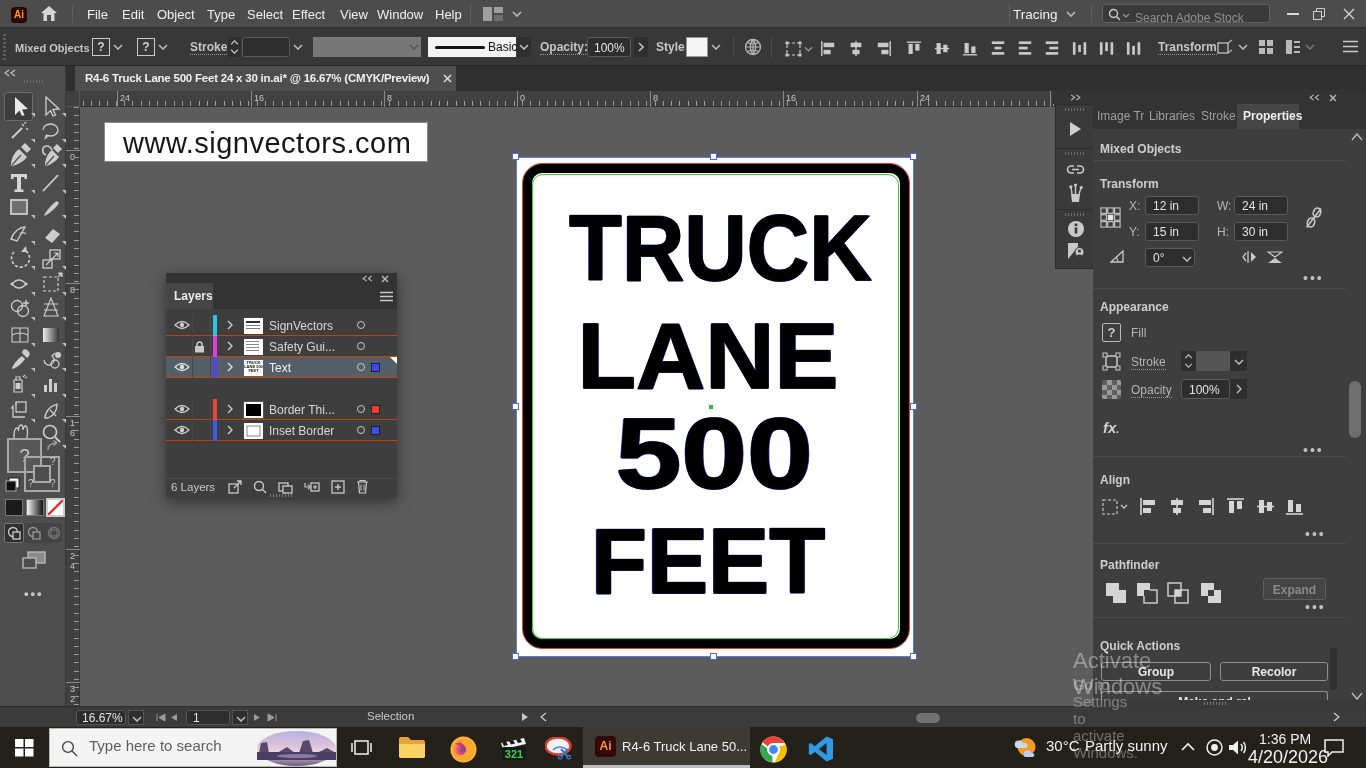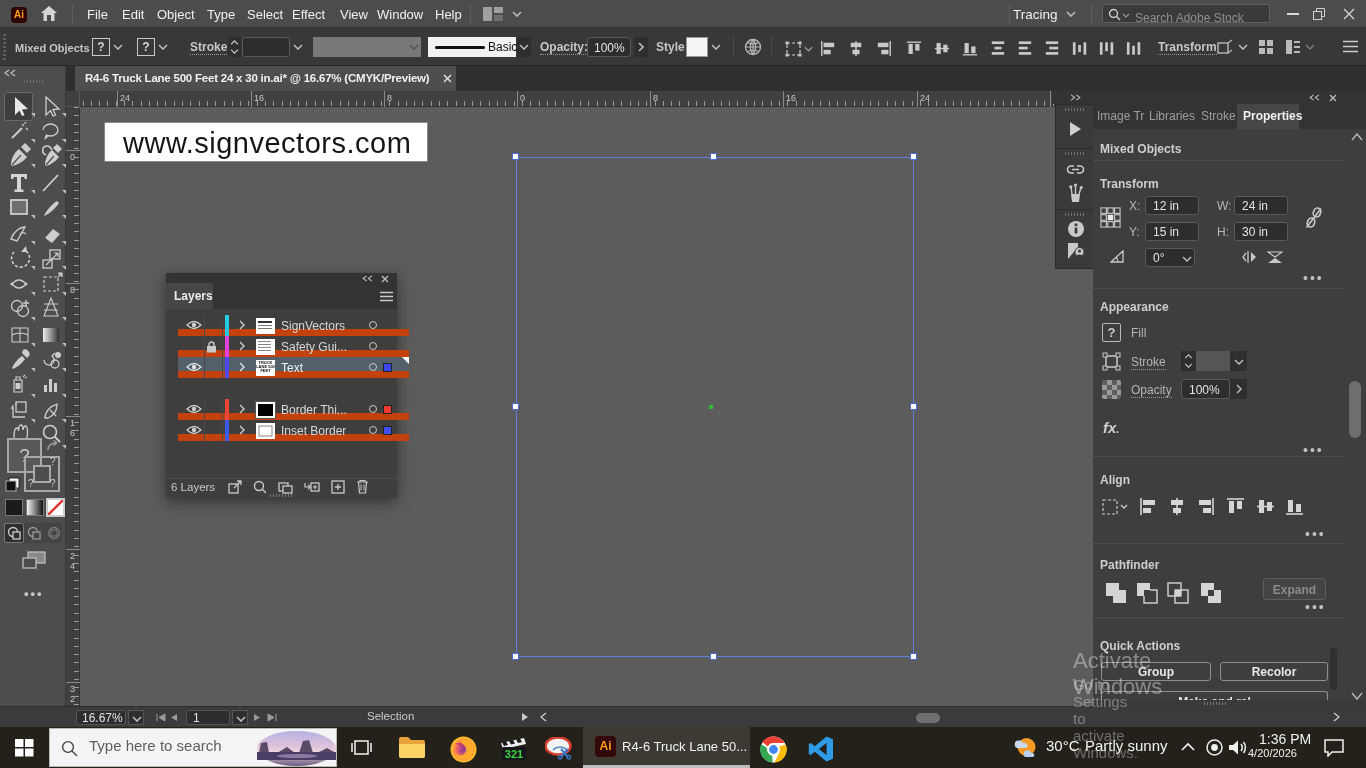--- a/index.html
+++ b/index.html
@@ -62,21 +62,21 @@
 #ppanel { position:absolute; left:1093px; top:90px; width:273px; height:617px; background:#3e3e3e; z-index:6; }
 #ppanel .sep { position:absolute; left:0px; width:253px; height:1px; background:#4c4c4c; }
 .ptab { position:absolute; top:14px; height:24px; line-height:24px; font-size:12px; color:#9f9f9f; }
 .seclab { position:absolute; font-size:12px; color:#cecece; }
 .flab { position:absolute; font-size:12px; color:#b4b4b4; }
 .dots3 { position:absolute; color:#c0c0c0; font-size:14px; letter-spacing:2px; }
 .pbtn { position:absolute; border:1px solid #8f8f8f; border-radius:3px; color:#e8e8e8; font-size:12px; font-weight:bold; text-align:center; }
 
 
 #lpanel { position:absolute; left:166px; top:273px; width:231px; height:225px; background:#3e3e3e; box-shadow:0 4px 14px rgba(0,0,0,0.45); }
-.lrow { position:absolute; left:12px; width:231px; height:21px; border-bottom:7px solid #c2410c; }
+.lrow { position:absolute; left:0; width:231px; height:21px; border-bottom:1px solid #c2410c; }
 .lrow .eye { position:absolute; left:8px; top:5px; width:16px; height:10px; }
 .lrow .cbar { position:absolute; left:47px; top:0; width:4px; height:21px; }
 .lrow .chev { position:absolute; left:61px; top:5px; width:6px; height:10px; }
 .lrow .thumb { position:absolute; left:78px; top:2.5px; width:19px; height:16px; background:#fff; overflow:hidden; }
 .lrow .lname { position:absolute; left:103px; top:4px; color:#d8d8d8; font-size:12px; }
 .lrow .targ { position:absolute; left:191px; top:6px; width:8px; height:8px; border:1.3px solid #c9c9c9; border-radius:50%; }
 .lrow::after { content:""; position:absolute; left:26px; top:0; width:1px; height:21px; background:#474747; }
 .lrow::before { content:""; position:absolute; left:44px; top:0; width:1px; height:21px; background:#474747; }
 
 
@@ -488,20 +488,29 @@
         <rect x="6" y="1" width="17" height="11" fill="#8a8a8a" stroke="#bdbdbd" stroke-width="1.3"></rect>
         <rect x="1" y="7" width="13" height="10" fill="#4d4d4d" stroke="#bdbdbd" stroke-width="1.3"></rect>
       </svg>
     <div class="abs" style="left:24px;top:520px;color:#c9c9c9;font-size:13px;letter-spacing:2px;font-weight:bold">•••</div>
   </div>
 
   <div id="canvas">
     <div id="urlbox">
         <span>www.signvectors.com</span>
       </div>
+    <div id="artboard">
+      <div id="signred"></div>
+      <div id="signblack"></div>
+      <div id="signgreen"></div>
+      <div class="signline" id="t1" style="left:54px;top:40px;font-size:92px;transform:translate(-0.88px,-1.21px) scale(0.9396,1.0036)">TRUCK</div>
+      <div class="signline" id="t2" style="left:67px;top:149px;font-size:90px;transform:translate(-5.44px,-1.56px) scale(1.0646,1.0205)">LANE</div>
+      <div class="signline" id="t3" style="left:103px;top:243px;font-size:90px;transform:translate(-3.33px,-3.26px) scale(1.3126,1.1149)">500</div>
+      <div class="signline" id="t4" style="left:80px;top:354px;font-size:90px;transform:translate(-5.11px,-2.69px) scale(1.0185,1.0338)">FEET</div>
+    </div>
 
     <div class="selline" style="left:450px;top:50px;width:397px;height:1px"></div>
     <div class="selline" style="left:450px;top:549px;width:397px;height:1px"></div>
     <div class="selline" style="left:450px;top:50px;width:1px;height:500px"></div>
     <div class="selline" style="left:847px;top:50px;width:1px;height:500px"></div>
     <div class="handle" style="left:446px;top:46px"></div>
     <div class="handle" style="left:644px;top:46px"></div>
     <div class="handle" style="left:844px;top:46px"></div>
     <div class="handle" style="left:446px;top:296px"></div>
     <div class="handle" style="left:844px;top:296px"></div>
@@ -985,19 +994,19 @@
       </svg>
     <svg class="abs" style="left:1206px;top:12px" width="17" height="17" viewBox="0 0 17 17">
         <circle cx="8.5" cy="8.5" r="7.5" stroke="#f0f0f0" stroke-width="1.5" fill="none"></circle>
         <circle cx="8.5" cy="8.5" r="3.4" fill="#f0f0f0"></circle>
       </svg>
     <svg class="abs" style="left:1229px;top:12px" width="19" height="17" viewBox="0 0 19 17">
         <path d="M0 6 L4 6 L9 1.5 L9 15.5 L4 11 L0 11 Z" fill="#f0f0f0"></path>
         <path d="M12 5 C13.5 7 13.5 10 12 12 M14.5 3 C17 6 17 11 14.5 14" stroke="#f0f0f0" stroke-width="1.5" fill="none"></path>
       </svg>
     <span class="traytxt" style="left:1259px;top:4px;font-size:14px">1:36 PM</span>
-    <span class="traytxt" style="left:1248px;top:20px;font-size:11px">4/20/2026</span>
+    <span class="traytxt" style="left:1248px;top:20px;font-size:18px">4/20/2026</span>
     <svg class="abs" style="left:1324px;top:12px" width="20" height="18" viewBox="0 0 20 18">
         <path d="M1 1 L19 1 L19 13 L8 13 L4 17 L4 13 L1 13 Z" fill="none" stroke="#f0f0f0" stroke-width="1.5"></path>
       </svg>
   </div>
 
 </div>
 
 </body></html>

